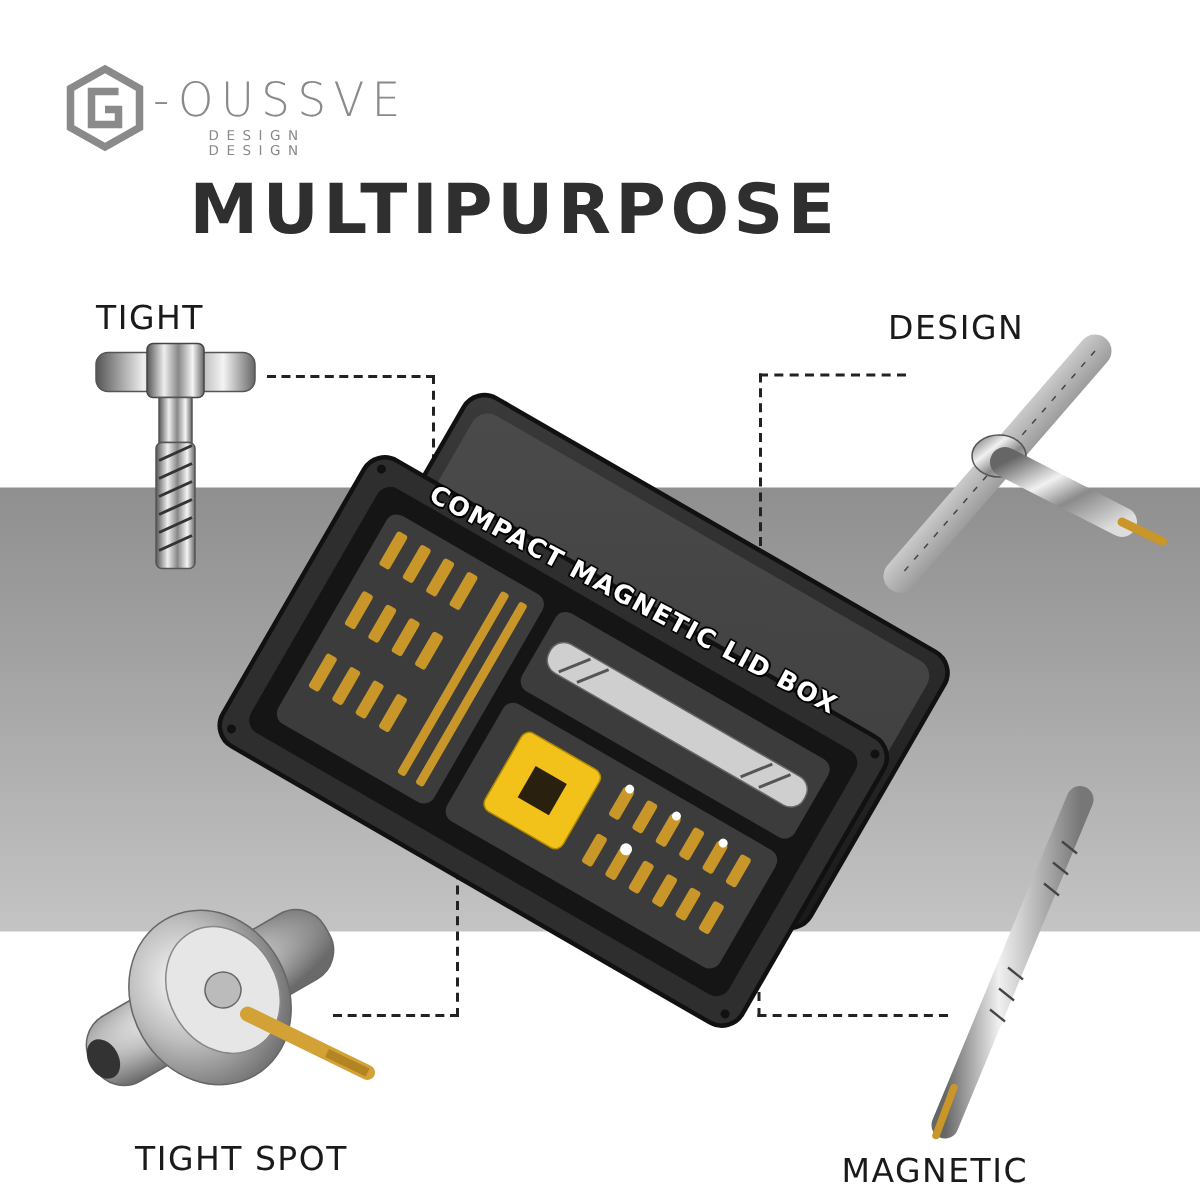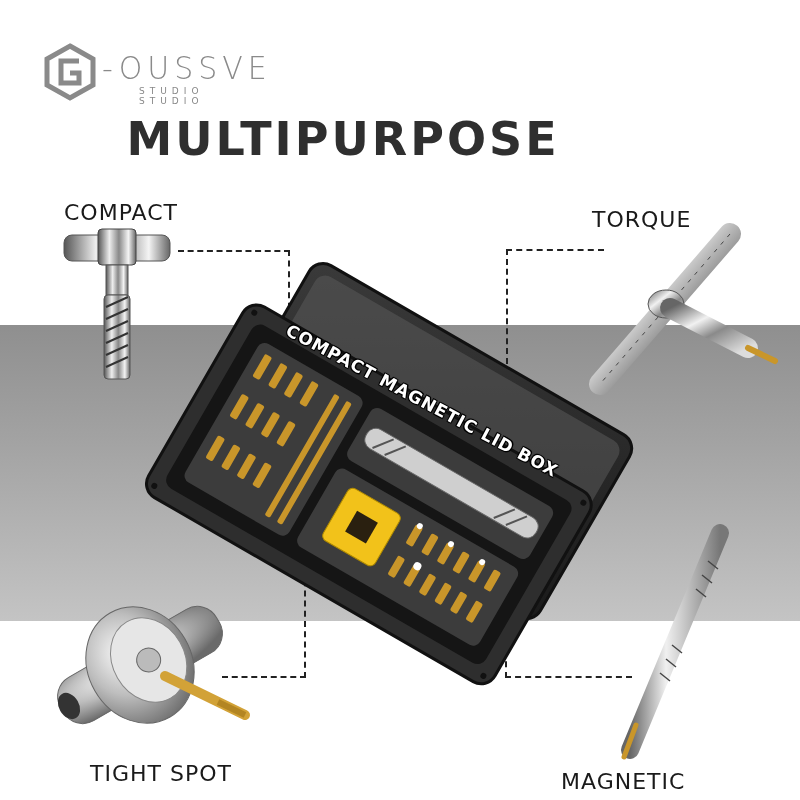--- a/index.html
+++ b/index.html
@@ -53,27 +53,27 @@
 <body>
 
 <div class="band"></div>
 
 <div class="logo">
   <svg class="logo-hex" viewBox="0 0 52 56" width="52" height="56" style="left:0;top:0;">
     <polygon points="26,2 49,15 49,41 26,54 3,41 3,15" fill="none" stroke="#8a8a8a" stroke-width="5"></polygon>
     <path d="M35,17 L17,17 L17,39 L35,39 L35,29 L26,29" fill="none" stroke="#8a8a8a" stroke-width="5"></path>
   </svg>
   <div class="logo-word">-OUSSVE</div>
-  <div class="logo-sub">STUDIO STUDIO</div>
+  <div class="logo-sub">DESIGN DESIGN</div>
 </div>
 
 <div class="title">MULTIPURPOSE</div>
 
-<div class="label" style="left:64px;top:200px;">COMPACT</div>
-<div class="label" style="left:592px;top:207px;">TORQUE</div>
+<div class="label" style="left:64px;top:200px;">TIGHT</div>
+<div class="label" style="left:592px;top:207px;">DESIGN</div>
 <div class="label" style="left:90px;top:761px;text-align:center;">TIGHT SPOT</div>
 <div class="label" style="left:561px;top:769px;">MAGNETIC</div>
 
 <div class="dash" style="left:178px;top:250px;width:112px;height:80px;border-top-width:2px;border-right-width:2px;"></div>
 <div class="dash" style="left:506px;top:249px;width:98px;height:115px;border-top-width:2px;border-left-width:2px;"></div>
 <div class="dash" style="left:222px;top:570px;width:84px;height:108px;border-bottom-width:2px;border-right-width:2px;"></div>
 <div class="dash" style="left:505px;top:640px;width:127px;height:38px;border-bottom-width:2px;border-left-width:2px;"></div>
 
 <svg style="left:60px;top:225px;" width="120" height="160" viewBox="0 0 120 160">
   <defs>

